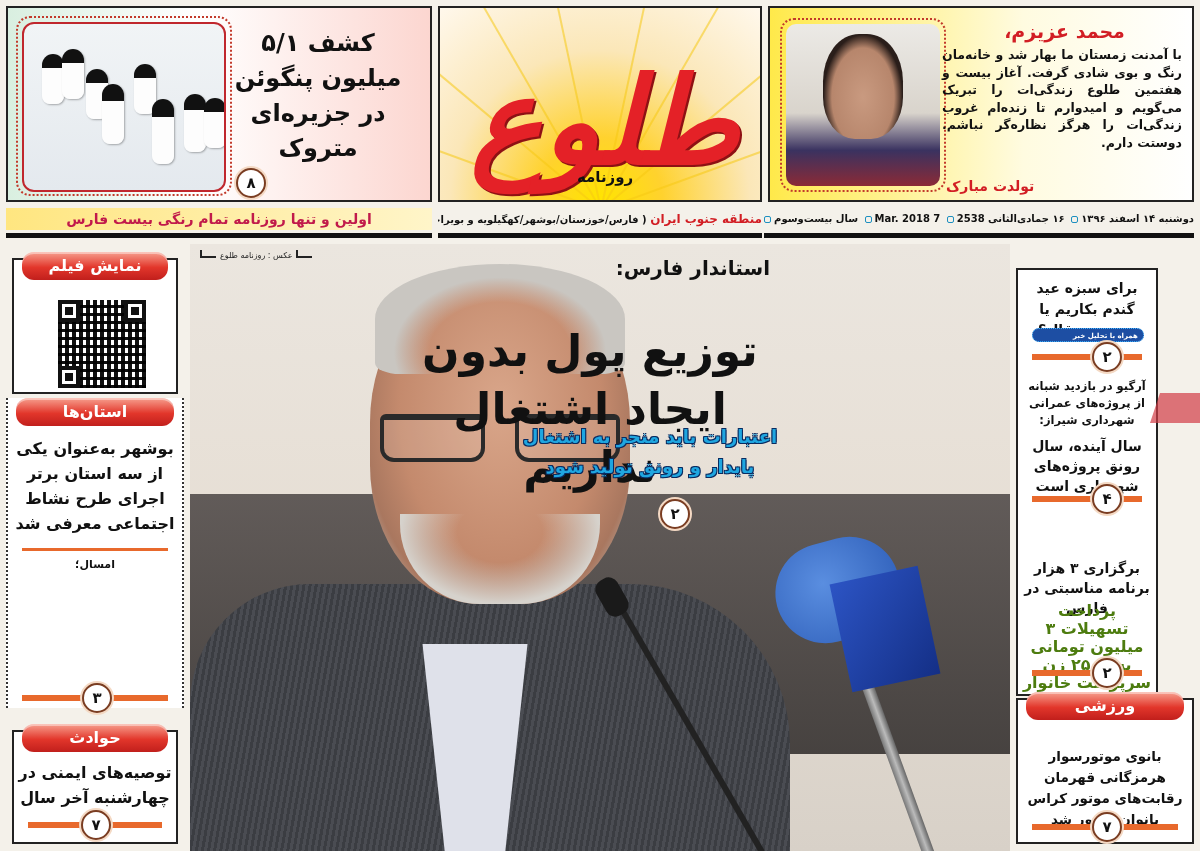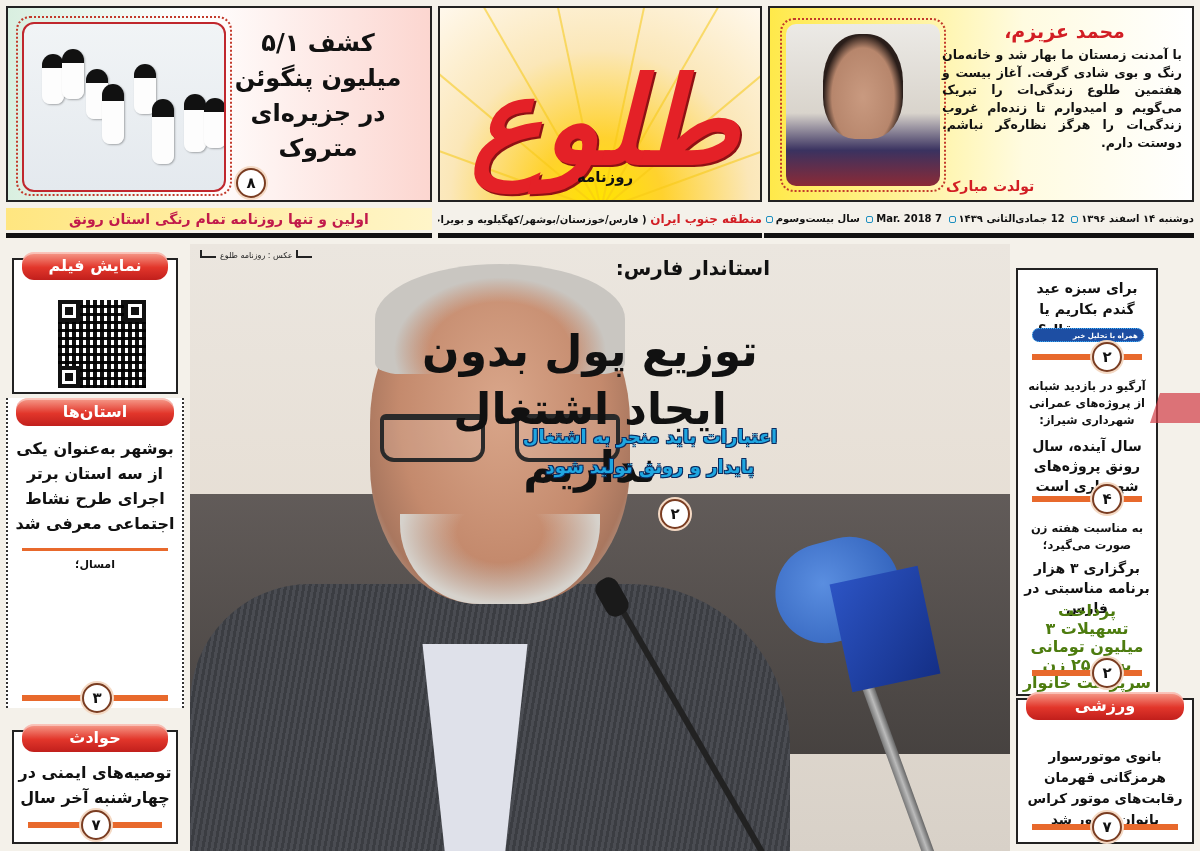--- a/index.html
+++ b/index.html
@@ -150,31 +150,31 @@
     <div class="penguin" style="left:128px; top:75px; height:65px;"></div>
     <div class="penguin" style="left:160px; top:70px; height:58px;"></div>
     <div class="penguin" style="left:180px; top:74px;"></div>
   </div>
   <div class="pg-headline">کشف ۵/۱ میلیون پنگوئن در جزیره‌ای متروک</div>
   <div class="page-circle" style="left:228px; top:160px;">۸</div>
 </div>
 
 <div id="date-bar" class="info-bar">
   <span>دوشنبه ۱۴ اسفند ۱۳۹۶</span><span class="sep"></span>
-  <span>12 جمادی‌الثانی ۱۴۳۹</span><span class="sep"></span>
+  <span>۱۶ جمادی‌الثانی 2538</span><span class="sep"></span>
   <span>7 Mar. 2018</span><span class="sep"></span>
   <span>سال بیست‌وسوم</span><span class="sep"></span>
   
   
 </div>
 <div id="region-bar" class="info-bar">
   <span class="red" style="font-size:12px">منطقه جنوب ایران</span>
   <span>( فارس/خوزستان/بوشهر/کهگیلویه و بویراحمد/هرمزگان )</span>
 </div>
-<div id="slogan-bar" class="info-bar">اولین و تنها روزنامه تمام رنگی استان رونق</div>
+<div id="slogan-bar" class="info-bar">اولین و تنها روزنامه تمام رنگی بیست فارس</div>
 
 <div class="thick-rule" style="right:6px; width:430px;"></div>
 <div class="thick-rule" style="left:438px; width:324px;"></div>
 <div class="thick-rule" style="left:6px; width:426px;"></div>
 
 <div id="main">
   <div class="bg-sofa"></div>
   <div class="man-suit"></div>
   <div class="man-shirt"></div>
   <div class="man-head"></div>
@@ -228,21 +228,20 @@
     <div class="head-txt" style="top:8px; font-size:14px; line-height:21px;">برای سبزه عید گندم بکاریم یا هسته پرتقال؟</div>
     <div class="badge-blue" style="top:58px;padding-left:40px;">همراه با تحلیل خبر</div>
     <div class="divider" style="top:84px;"></div>
     <div class="page-circle" style="left:74px; top:72px;">۲</div>
 
     <div class="head-txt" style="top:108px; font-size:11.5px; line-height:17px;">آرگیو در بازدید شبانه از پروژه‌های عمرانی شهرداری شیراز:</div>
     <div class="head-txt" style="top:166px; font-size:14px; line-height:20px;">سال آینده، سال رونق پروژه‌های شهرداری است</div>
     <div class="divider" style="top:226px;"></div>
     <div class="page-circle" style="left:74px; top:214px;">۴</div>
 
-    <div class="head-txt" style="top:250px; font-size:11.5px; line-height:17px;">به مناسبت هفته زن صورت می‌گیرد؛</div>
     <div class="head-txt" style="top:288px; font-size:14px; line-height:20px;">برگزاری ۳ هزار برنامه مناسبتی در فارس</div>
     <div class="head-txt" style="top:332px; font-size:16px; line-height:18px; color:#4d7c0f;">پرداخت تسهیلات ۳ میلیون تومانی به ۲۵۰۰ زن سرپرست خانوار در فارس</div>
     <div class="divider" style="top:400px;"></div>
     <div class="page-circle" style="left:74px; top:388px;">۲</div>
   </div>
 
   <div class="side-box" style="left:0; top:452px; width:178px; height:146px;">
     <div class="tag" style="top:-8px;">ورزشی</div>
     <div class="head-txt" style="top:26px; font-size:13.5px; line-height:21px;margin-top:20px;">بانوی موتورسوار هرمزگانی قهرمان رقابت‌های موتور کراس بانوان کشور شد</div>
     <div class="divider" style="top:124px;"></div>

